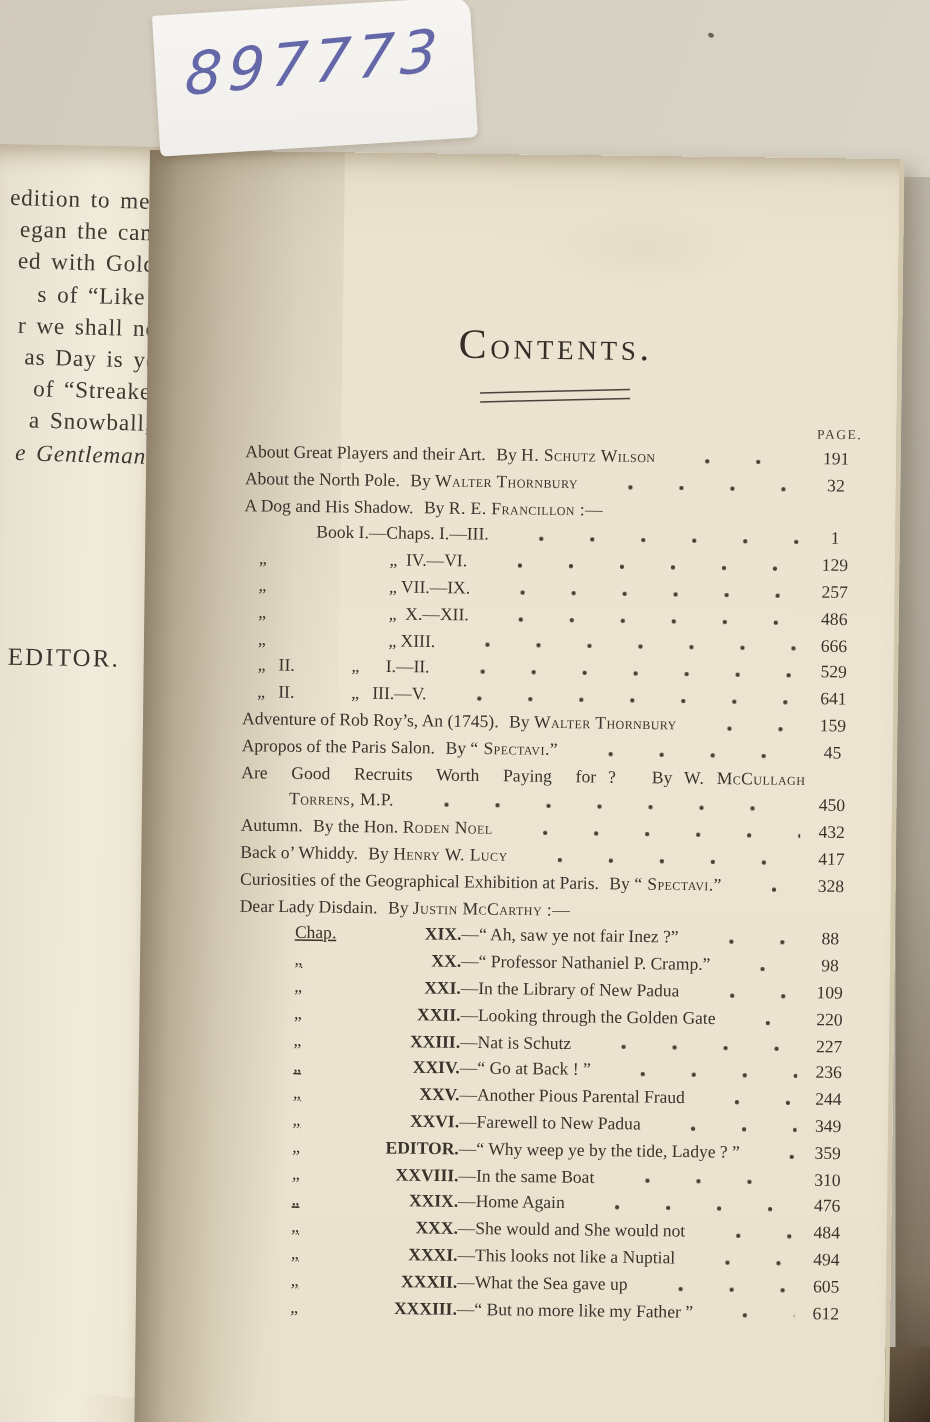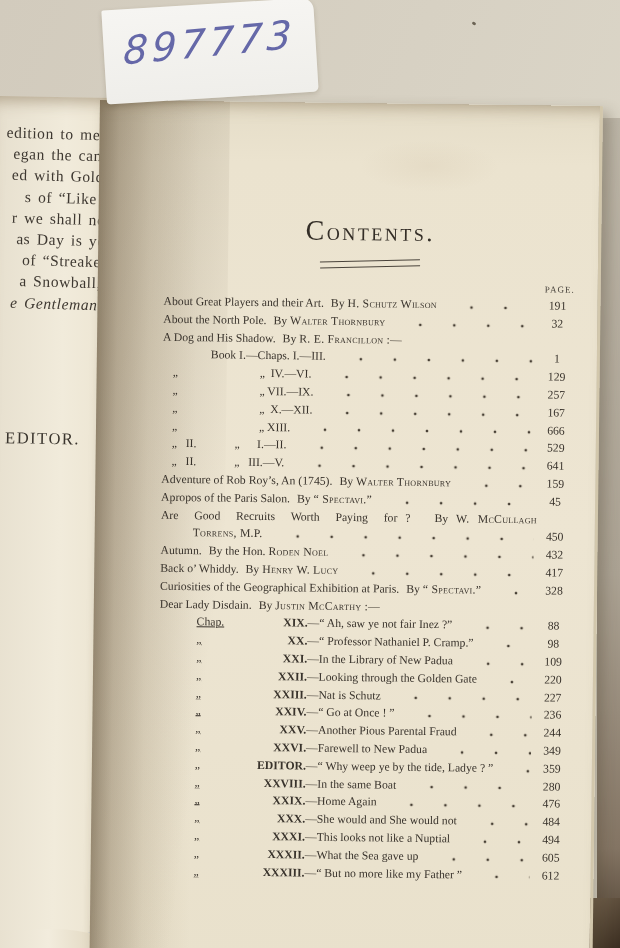--- a/index.html
+++ b/index.html
@@ -152,21 +152,21 @@
           <span class="pg">129</span>
         </div>
         <div class="row book">
           <span class="t">„                            „ VII.—IX.</span>
           <span class="dots"></span>
           <span class="pg">257</span>
         </div>
         <div class="row book">
           <span class="t">„                            „  X.—XII.</span>
           <span class="dots"></span>
-          <span class="pg">167</span>
+          <span class="pg">486</span>
         </div>
         <div class="row book">
           <span class="t">„                            „ XIII.</span>
           <span class="dots"></span>
           <span class="pg">666</span>
         </div>
         <div class="row book">
           <span class="t">„   II.             „      I.—II.</span>
           <span class="dots"></span>
           <span class="pg">529</span>
@@ -254,21 +254,21 @@
         <div class="row chap">
           <span class="c1">„</span>
           <span class="num">XXIII.</span>
           <span class="t">—Nat is Schutz</span>
           <span class="dots"></span>
           <span class="pg">227</span>
         </div>
         <div class="row chap">
           <span class="c1">„</span>
           <span class="num">XXIV.</span>
-          <span class="t">—“ Go at Once ! ”</span>
+          <span class="t">—“ Go at Back ! ”</span>
           <span class="dots"></span>
           <span class="pg">236</span>
         </div>
         <div class="row chap">
           <span class="c1">„</span>
           <span class="num">XXV.</span>
           <span class="t">—Another Pious Parental Fraud</span>
           <span class="dots"></span>
           <span class="pg">244</span>
         </div>
@@ -284,21 +284,21 @@
           <span class="num">EDITOR.</span>
           <span class="t">—“ Why weep ye by the tide, Ladye ? ”</span>
           <span class="dots"></span>
           <span class="pg">359</span>
         </div>
         <div class="row chap">
           <span class="c1">„</span>
           <span class="num">XXVIII.</span>
           <span class="t">—In the same Boat</span>
           <span class="dots"></span>
-          <span class="pg">280</span>
+          <span class="pg">310</span>
         </div>
         <div class="row chap">
           <span class="c1">„</span>
           <span class="num">XXIX.</span>
           <span class="t">—Home Again</span>
           <span class="dots"></span>
           <span class="pg">476</span>
         </div>
         <div class="row chap">
           <span class="c1">„</span>

